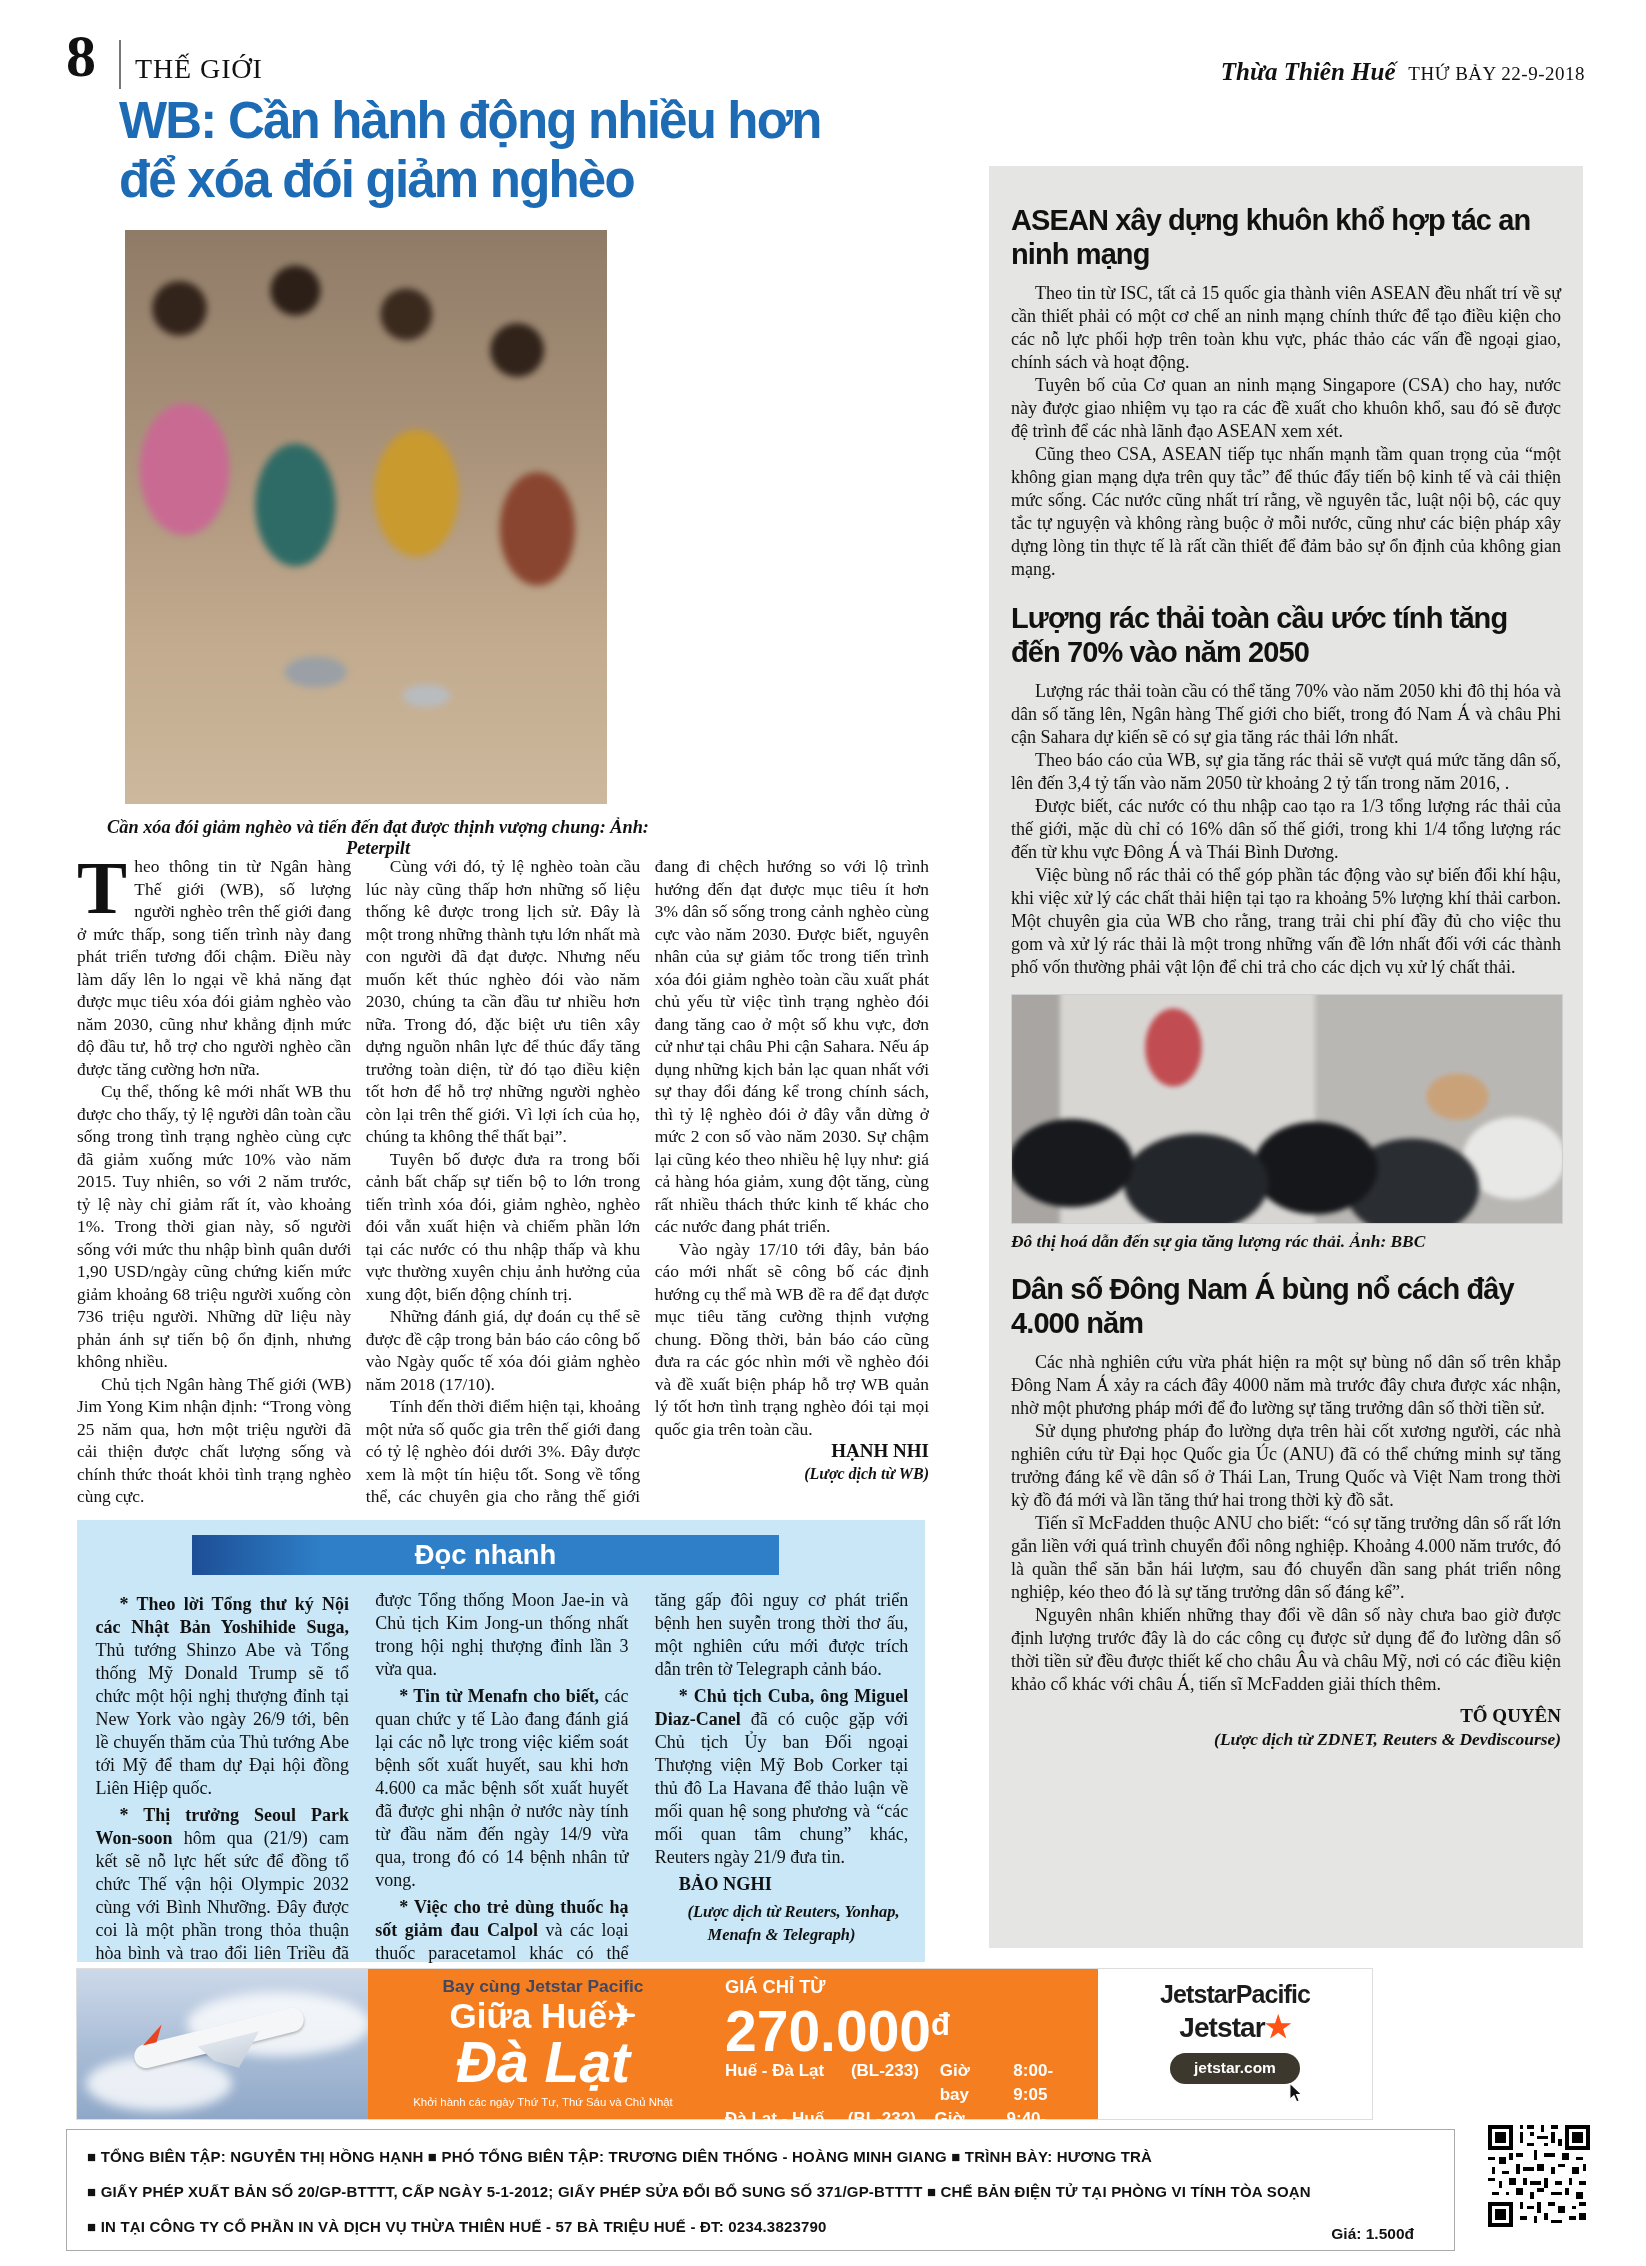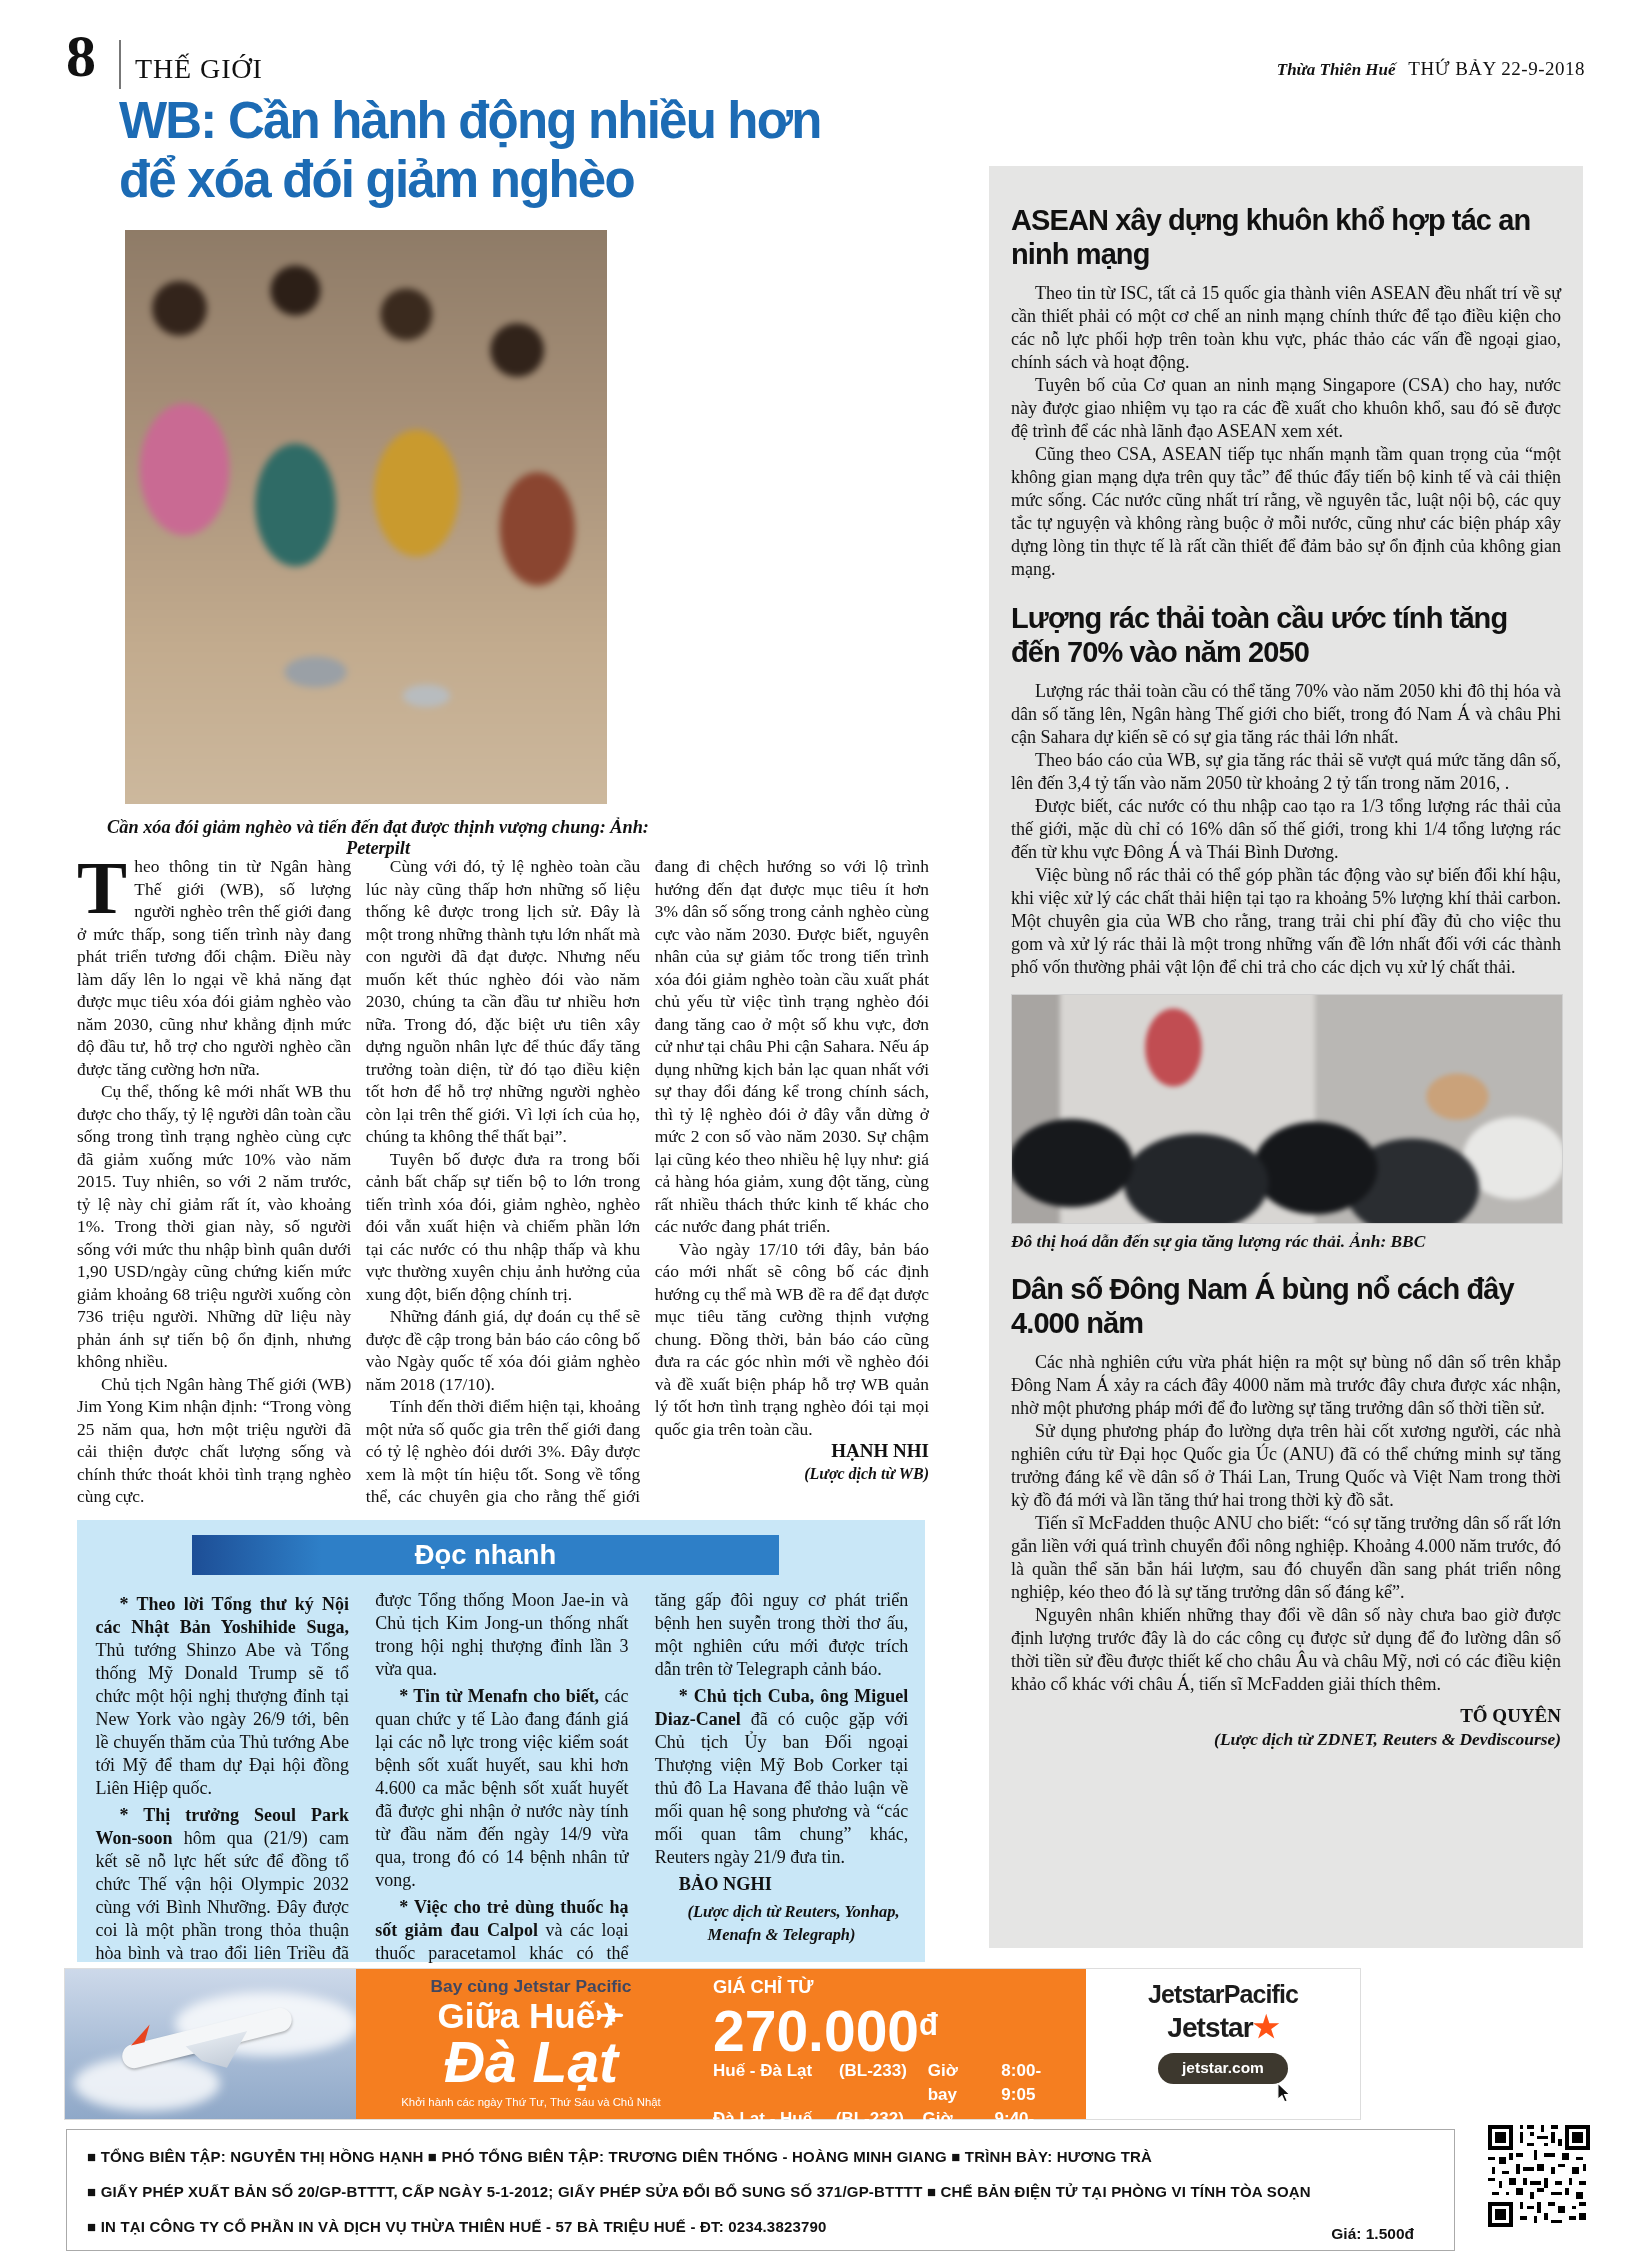--- a/index.html
+++ b/index.html
@@ -4,21 +4,21 @@
 <style>
   html,body{margin:0;padding:0;background:#fff;}
   .page{position:relative;width:1647px;height:2267px;background:#ffffff;overflow:hidden;
         font-family:"Liberation Serif",serif;color:#111;}
 
   
   .pagenum{position:absolute;left:66px;top:25.6px;font-size:60px;font-weight:bold;line-height:1;}
   .head-divider{position:absolute;left:119px;top:40px;width:1.8px;height:49px;background:#777;}
   .section-name{position:absolute;left:135px;top:53px;font-size:28px;letter-spacing:0.9px;}
   .head-right{position:absolute;right:62px;top:58px;display:flex;align-items:baseline;gap:12.8px;}
-  .masthead{font-weight:bold;font-style:italic;font-size:17px;font-family:Liberation Serif, serif;}
+  .masthead{font-weight:bold;font-style:italic;font-size:25px;font-family:Liberation Serif, serif;}
   .pubdate{font-size:19px;letter-spacing:0.5px;}
 
   
   .headline{position:absolute;left:119px;top:91px;width:822px;
             font-family:"Liberation Sans",sans-serif;font-weight:bold;color:#1c6bb4;
             font-size:51px;line-height:59px;letter-spacing:-1.8px;}
   .photo-children{position:absolute;left:125px;top:230px;width:482px;height:574px;overflow:hidden;background:#a9927a;}
   .photo-children .ph-layer{position:absolute;inset:-11px;filter:blur(3.7px);
      background:
       radial-gradient(58px 58px at 13% 15%, #33241b 0 46%, transparent 48%),
@@ -71,21 +71,21 @@
              background:linear-gradient(90deg,#1d4e96 0%,#2e7fc7 22%,#2e7fc7 100%);
              color:#fff;font-family:"Liberation Sans",sans-serif;font-weight:bold;font-size:27.4px;
              text-align:center;line-height:40px;}
   .quick-items{position:absolute;left:14.6px;right:12.8px;top:69px;bottom:11px;
                column-count:3;column-gap:18.3px;font-size:18px;line-height:23px;text-align:justify;}
   .quick-items p{margin:4px;text-indent:24px;}
   .qn-by{font-weight:bold;font-size:18.3px;margin-top:5.5px;text-indent:0;}
   .qn-src{text-align:center;font-weight:bold;font-style:italic;font-size:16.4px;text-indent:0;}
 
   
-  .ad{position:absolute;left:64px;top:1968px;width:1297px;height:152px;display:flex;border:0.9px solid #ddd;box-sizing:border-box;}
+  .ad{position:absolute;left:76px;top:1968px;width:1297px;height:152px;display:flex;border:0.9px solid #ddd;box-sizing:border-box;}
   .ad-photo{position:relative;width:291px;overflow:hidden;
             background:linear-gradient(180deg,#cdd9ea 0%,#a8bcd6 55%,#8fa8c8 100%);}
   .ad-photo .cloud{position:absolute;border-radius:50%;background:rgba(255,255,255,.8);filter:blur(5.5px);}
   .c1{width:146px;height:55px;left:9.1px;top:87px;}
   .c2{width:183px;height:64px;left:110px;top:23px;}
   .plane{position:absolute;left:55px;top:57px;width:174px;height:24px;background:#f4f6f8;border-radius:12.8px;
          transform:rotate(-14deg);box-shadow:0 1.8px 2.7px rgba(0,0,0,.25);}
   .plane:before{content:"";position:absolute;left:16.4px;top:-14.6px;border-left:14.6px solid transparent;
          border-bottom:16.4px solid #e8441f;transform:skewX(-30deg);}
   .plane:after{content:"";position:absolute;left:64px;top:14.6px;width:64px;height:31px;

